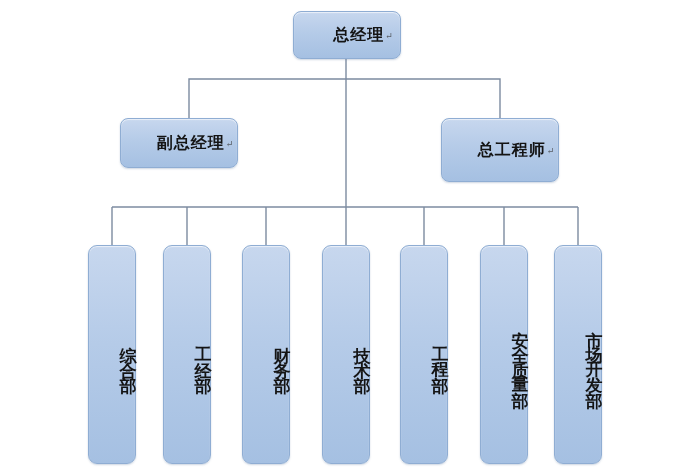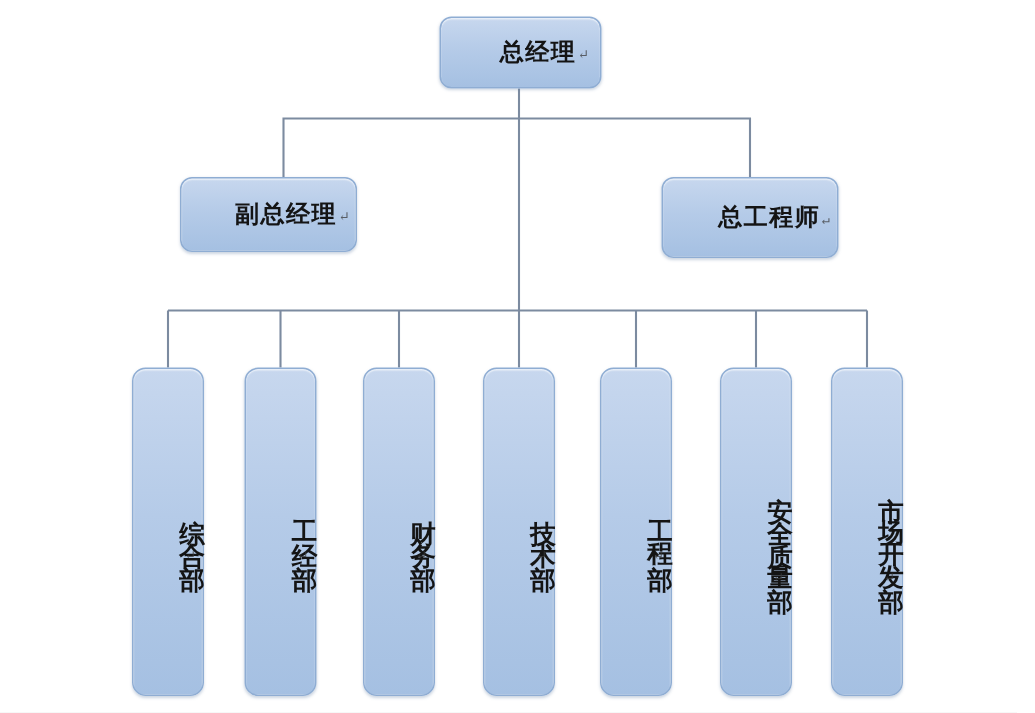--- a/index.html
+++ b/index.html
@@ -96,21 +96,21 @@
   </svg>
 
   <div class="box" style="left:293px; top:11px; width:108px; height:48px;">
     <span class="hlabel"><span>总经理</span><span class="pmark">↵</span></span>
   </div>
 
   <div class="box" style="left:120px; top:118px; width:118px; height:50px;">
     <span class="hlabel"><span>副总经理</span><span class="pmark">↵</span></span>
   </div>
 
-  <div class="box" style="left:441px; top:118px; width:118px; height:54px;font-family:Liberation Mono, monospace;">
+  <div class="box" style="left:441px; top:118px; width:118px; height:64px;">
     <span class="hlabel"><span>总工程师</span><span class="pmark">↵</span></span>
   </div>
 
   <div class="box vbox dep dep-0">
     <div class="vlabel">
         <span class="vlabel-text">综合部</span>
         <span class="pmark">↵</span>
       </div>
   </div>
 

